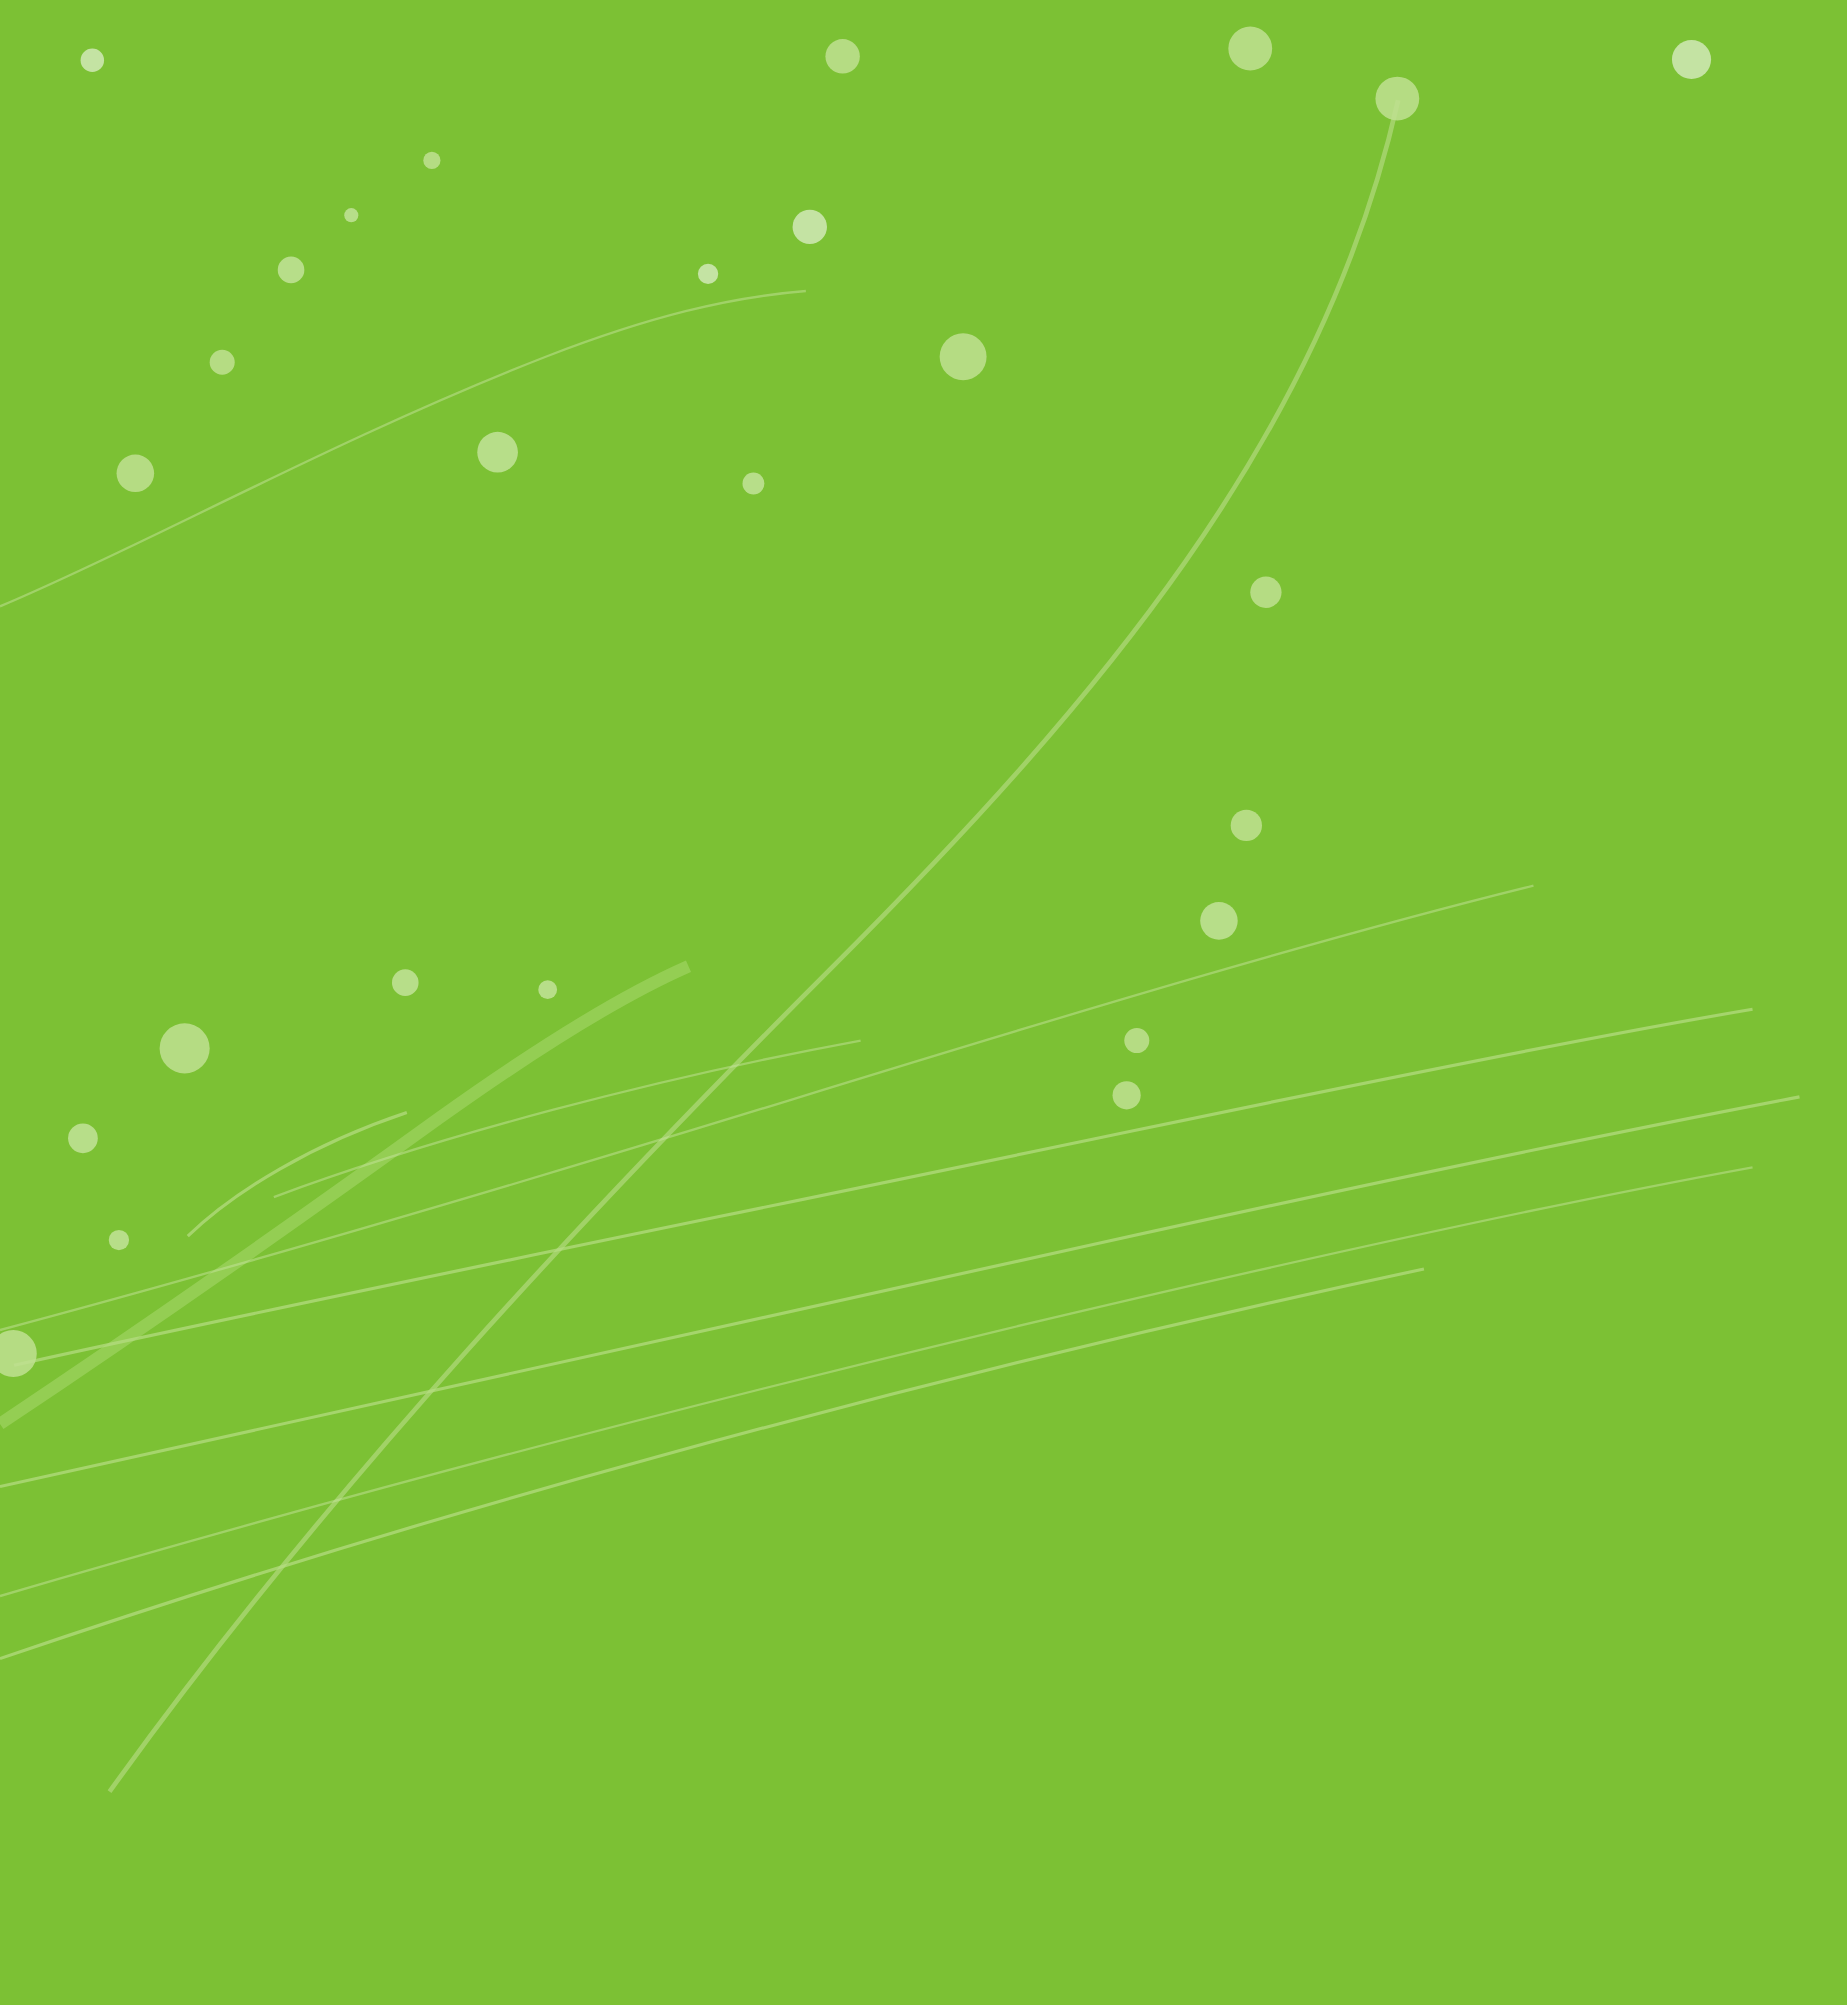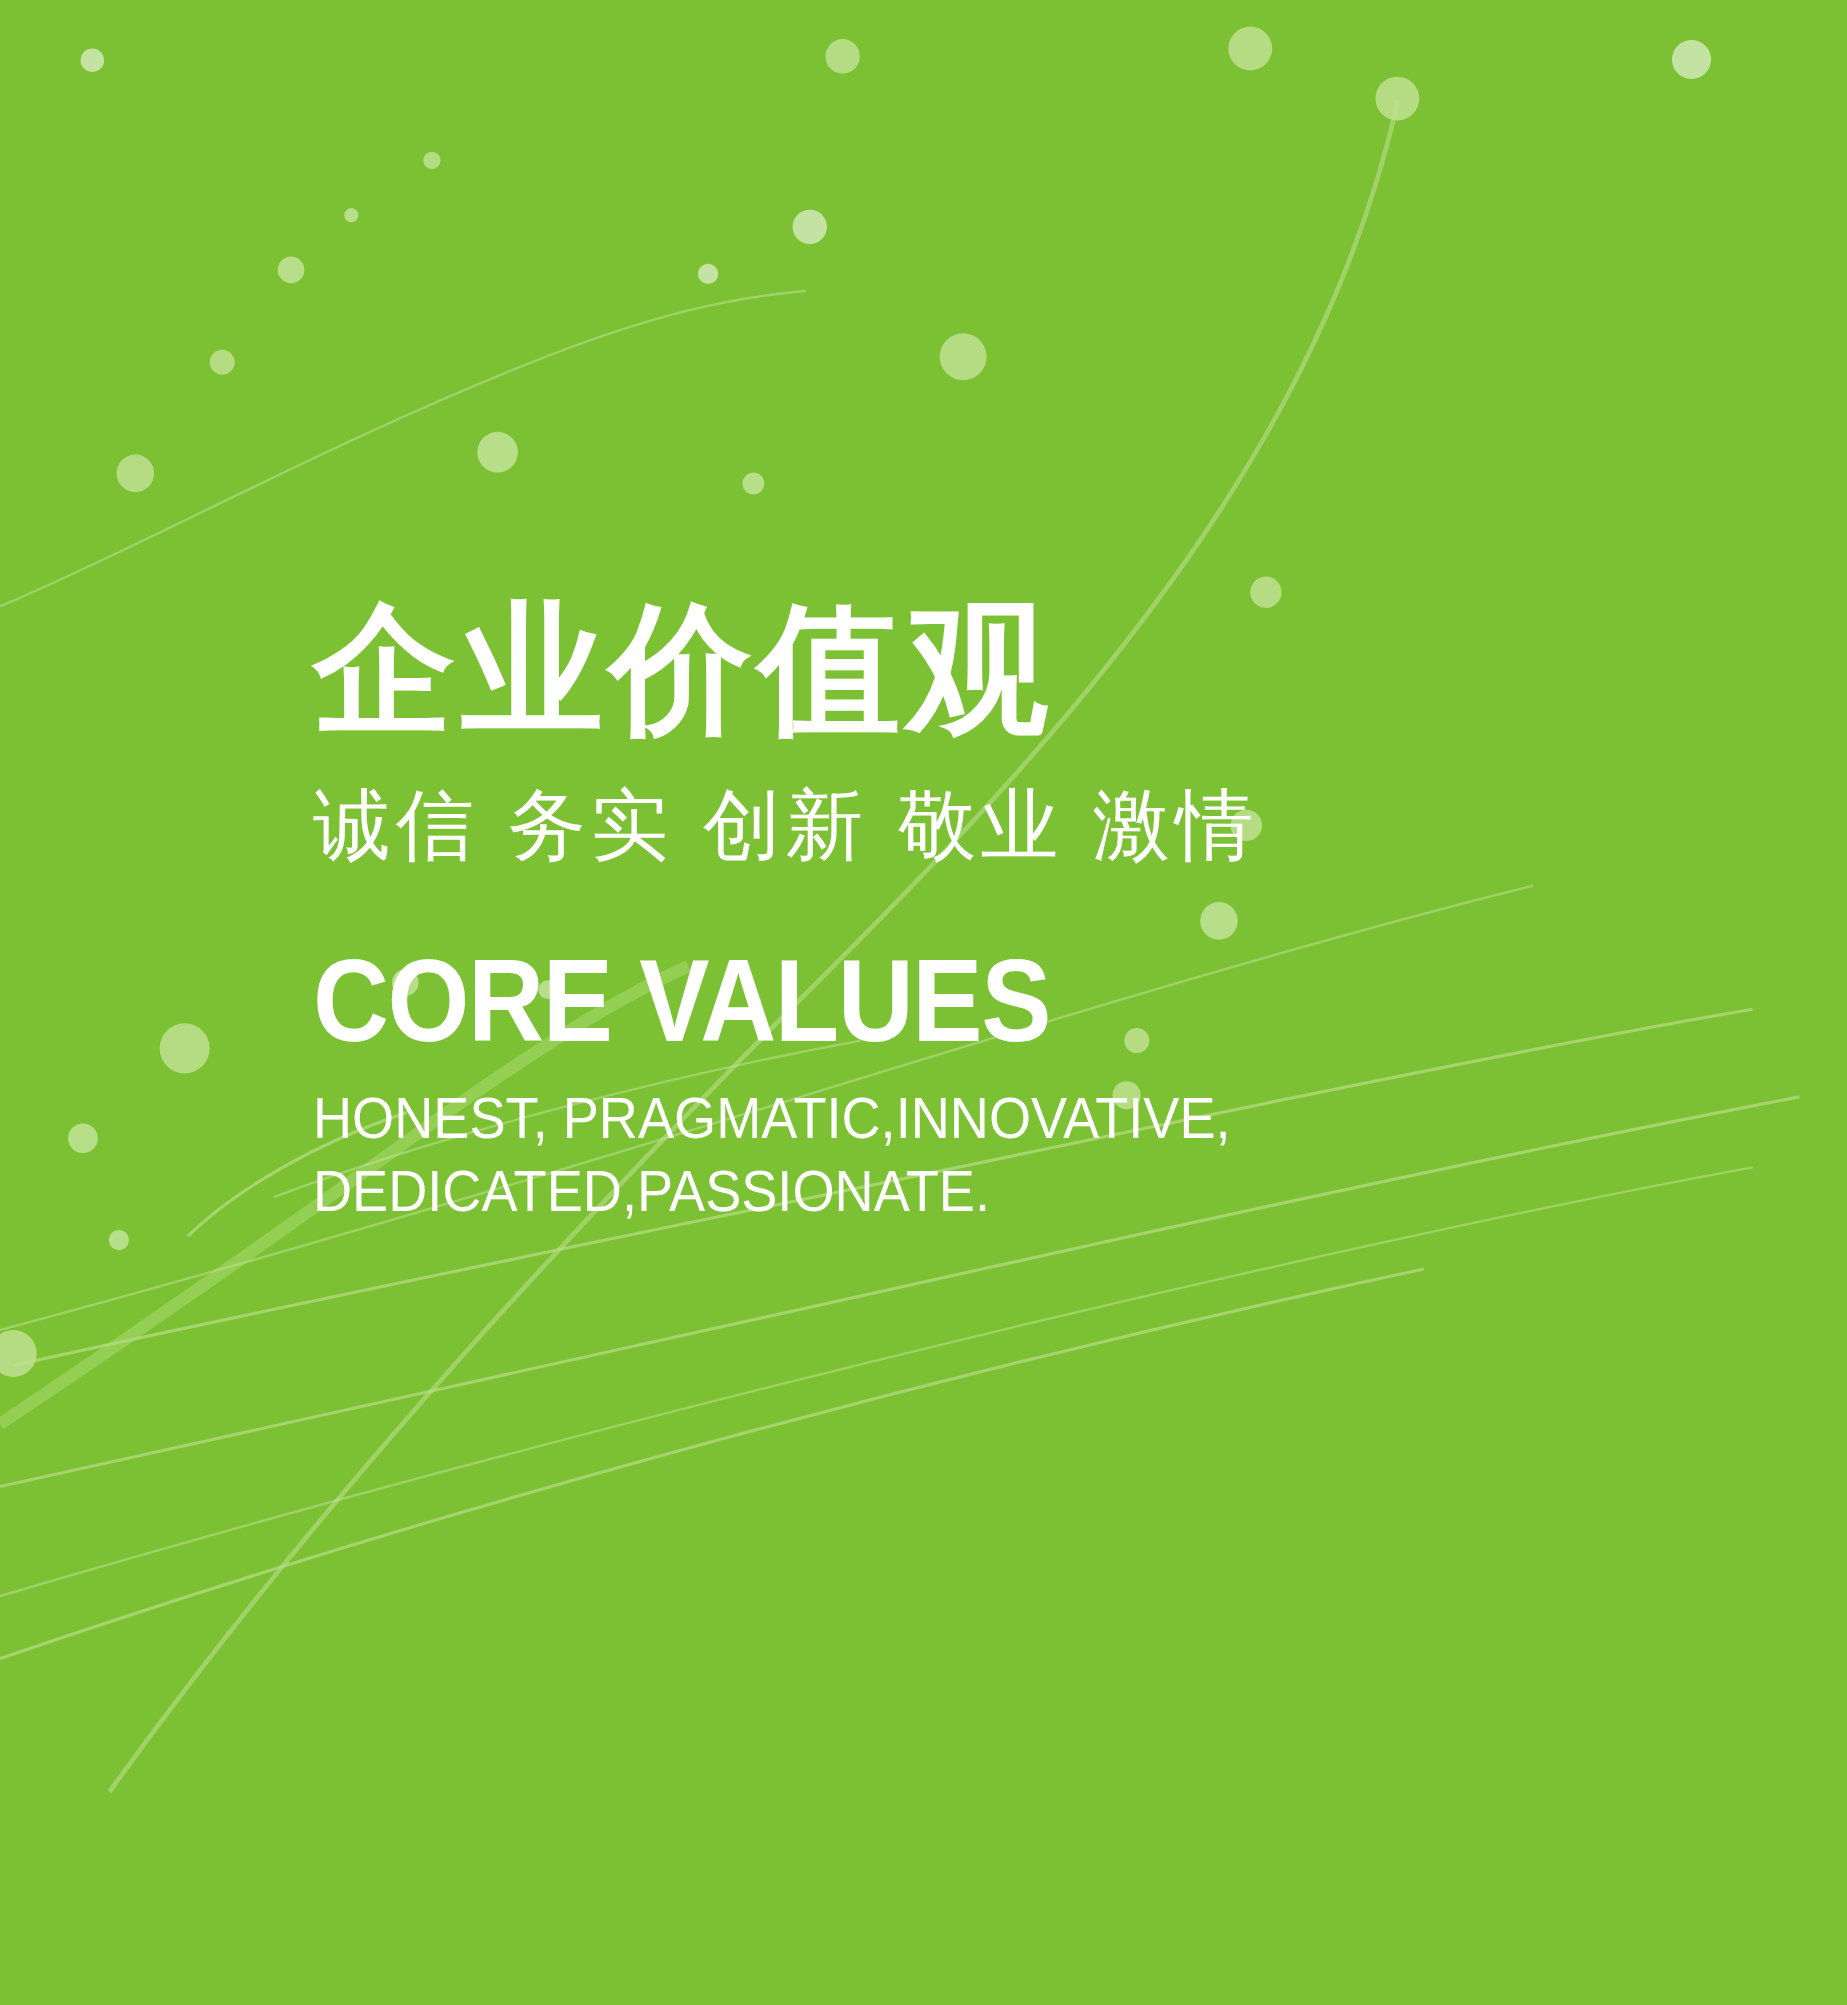--- a/index.html
+++ b/index.html
@@ -129,28 +129,14 @@
 
     <circle class="nd" cx="236" cy="1340" r="32"></circle>
     <circle class="ndS" cx="106" cy="1455" r="19"></circle>
     <circle class="nd" cx="17" cy="1730" r="30"></circle>
     <circle class="ndS" cx="518" cy="1256" r="17"></circle>
     <circle class="nd" cx="1453" cy="1330" r="16"></circle>
     <circle class="ndS" cx="152" cy="1585" r="13"></circle>
     <circle class="ndS" cx="700" cy="1265" r="12"></circle>
   </svg>
 
-  <div id="content">
-
-    <h1 class="title-cn">企业价值观</h1>
-
-    <p class="subtitle-cn">诚信 务实 创新 敬业 激情</p>
-
-    <h2 class="title-en">CORE VALUES</h2>
-
-    <p class="subtitle-en">
-      <span class="line">HONEST, PRAGMATIC,INNOVATIVE,</span>
-      <span class="line">DEDICATED,PASSIONATE.</span>
-    </p>
-
-  </div>
 </div>
 
 
 </body></html>

